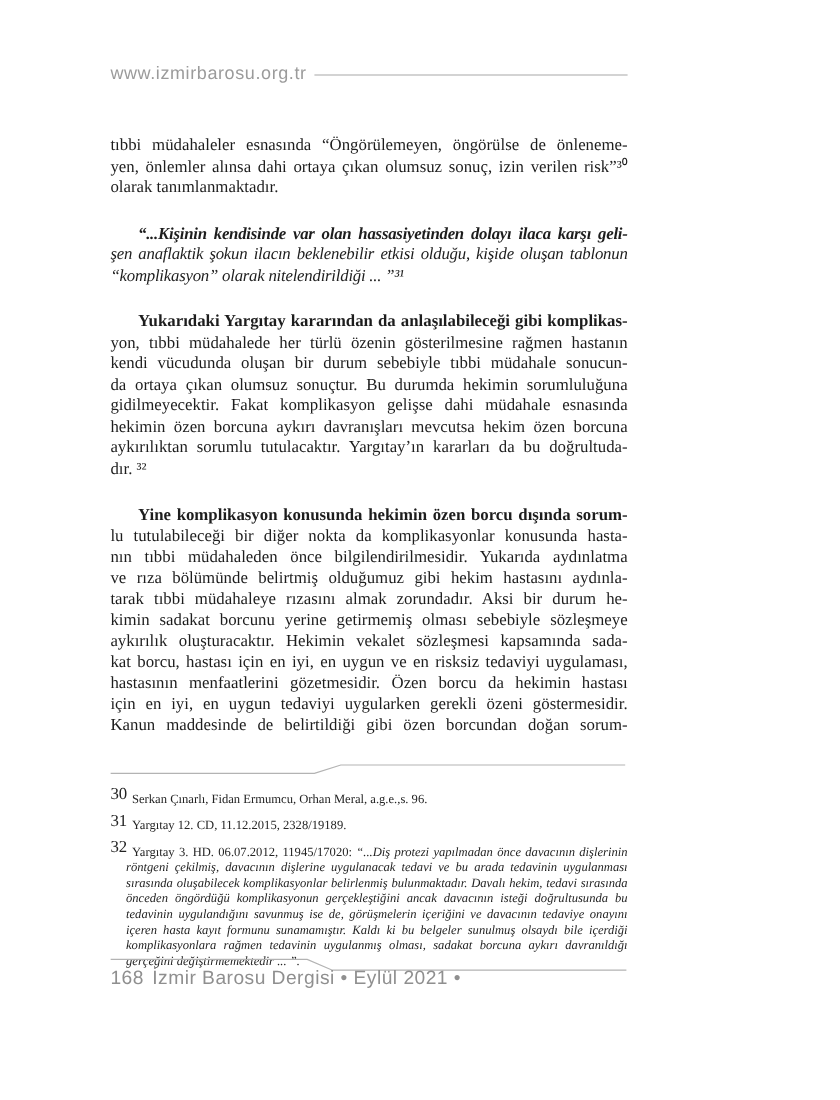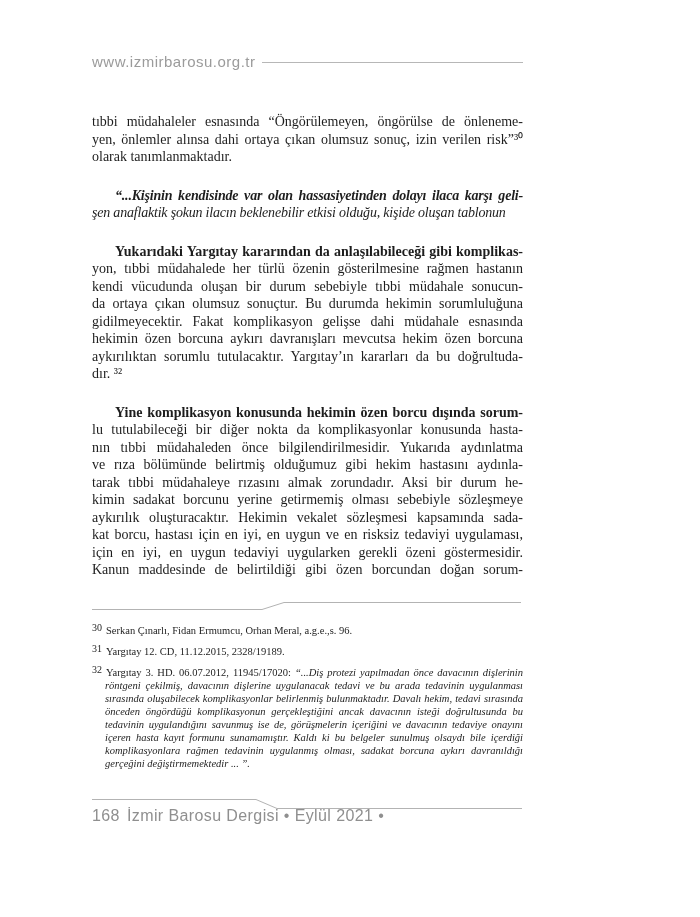--- a/index.html
+++ b/index.html
@@ -31,21 +31,21 @@
   .para.cont .line:last-child { text-align-last:justify; }
   .para.indent .line:first-child { text-indent:23px;font-weight:bold; }
   .para.italic { font-style:italic; letter-spacing:-0.2px; }
 
   
   .fn-sep { display:block; margin:13px 0 9px 0; }
 
   
   .footnotes { font-size:10.5px; line-height:13px; color:#232323; }
   .footnote { padding-left:13px; text-indent:-13px; text-align:justify; margin-bottom:5px; }
-  .fn-num { font-size:10px; vertical-align:3px; padding-right:4px; }
+  .fn-num { font-size:14px; vertical-align:3px; padding-right:4px; }
   .fn-quote { font-style:italic; }
 
   
   .page-footer { position:absolute; left:92px; top:796px; width:431px; height:30px; }
   .footer-sep { position:absolute; left:0; top:0; }
   .footer-text {
     position:absolute; left:0; top:11px;
     font-family:"Liberation Sans", sans-serif;
     font-size:16px; letter-spacing:0.4px; color:#8f8f8f; white-space:nowrap;
   }
@@ -63,40 +63,42 @@
 
   <div class="article">
     <div class="para">
         <div class="line">tıbbi müdahaleler esnasında “Öngörülemeyen, öngörülse de önleneme-</div>
         <div class="line">yen, önlemler alınsa dahi ortaya çıkan olumsuz sonuç, izin verilen risk”³⁰</div>
         <div class="line">olarak tanımlanmaktadır.</div>
       </div>
     <div class="para indent italic">
         <div class="line">“...Kişinin kendisinde var olan hassasiyetinden dolayı ilaca karşı geli-</div>
         <div class="line">şen anaflaktik şokun ilacın beklenebilir etkisi olduğu, kişide oluşan tablonun</div>
+        <div class="line">“komplikasyon” olarak nitelendirildiği ... ”³¹</div>
       </div>
     <div class="para indent">
         <div class="line">Yukarıdaki Yargıtay kararından da anlaşılabileceği gibi komplikas-</div>
         <div class="line">yon, tıbbi müdahalede her türlü özenin gösterilmesine rağmen hastanın</div>
         <div class="line">kendi vücudunda oluşan bir durum sebebiyle tıbbi müdahale sonucun-</div>
         <div class="line">da ortaya çıkan olumsuz sonuçtur. Bu durumda hekimin sorumluluğuna</div>
         <div class="line">gidilmeyecektir. Fakat komplikasyon gelişse dahi müdahale esnasında</div>
         <div class="line">hekimin özen borcuna aykırı davranışları mevcutsa hekim özen borcuna</div>
         <div class="line">aykırılıktan sorumlu tutulacaktır. Yargıtay’ın kararları da bu doğrultuda-</div>
         <div class="line">dır. ³²</div>
       </div>
     <div class="para indent cont">
         <div class="line">Yine komplikasyon konusunda hekimin özen borcu dışında sorum-</div>
         <div class="line">lu tutulabileceği bir diğer nokta da komplikasyonlar konusunda hasta-</div>
         <div class="line">nın tıbbi müdahaleden önce bilgilendirilmesidir. Yukarıda aydınlatma</div>
         <div class="line">ve rıza bölümünde belirtmiş olduğumuz gibi hekim hastasını aydınla-</div>
         <div class="line">tarak tıbbi müdahaleye rızasını almak zorundadır. Aksi bir durum he-</div>
         <div class="line">kimin sadakat borcunu yerine getirmemiş olması sebebiyle sözleşmeye</div>
         <div class="line">aykırılık oluşturacaktır. Hekimin vekalet sözleşmesi kapsamında sada-</div>
         <div class="line">kat borcu, hastası için en iyi, en uygun ve en risksiz tedaviyi uygulaması,</div>
+        <div class="line">hastasının menfaatlerini gözetmesidir. Özen borcu da hekimin hastası</div>
         <div class="line">için en iyi, en uygun tedaviyi uygularken gerekli özeni göstermesidir.</div>
         <div class="line">Kanun maddesinde de belirtildiği gibi özen borcundan doğan sorum-</div>
       </div>
 
     <svg class="fn-sep" width="431" height="12" viewBox="0 0 431 12">
       <polyline points="0,9.5 170,9.5 192,2.5 429,2.5" fill="none" stroke="#b3b3b3" stroke-width="1"></polyline>
     </svg>
 
     <div class="footnotes">
       <div class="footnote">

